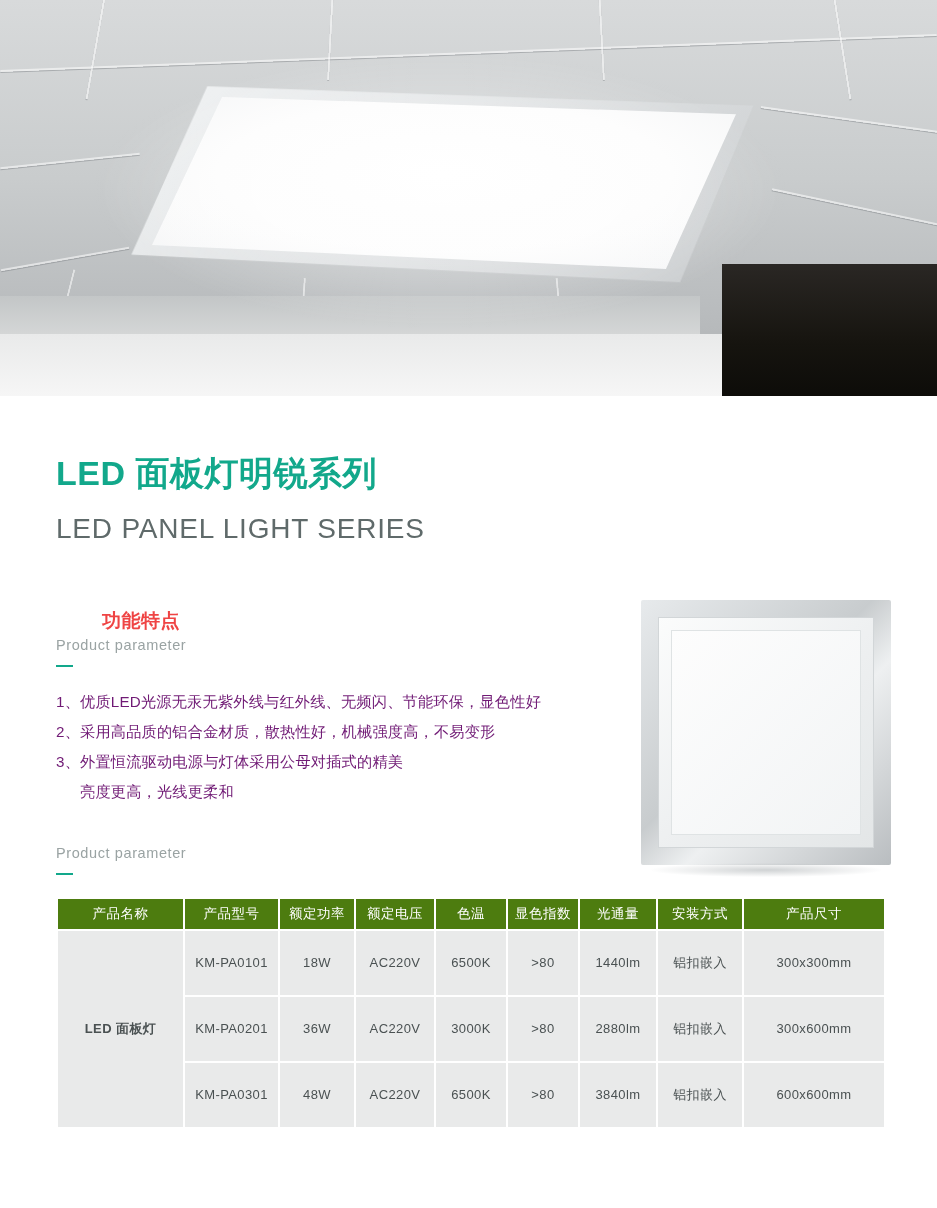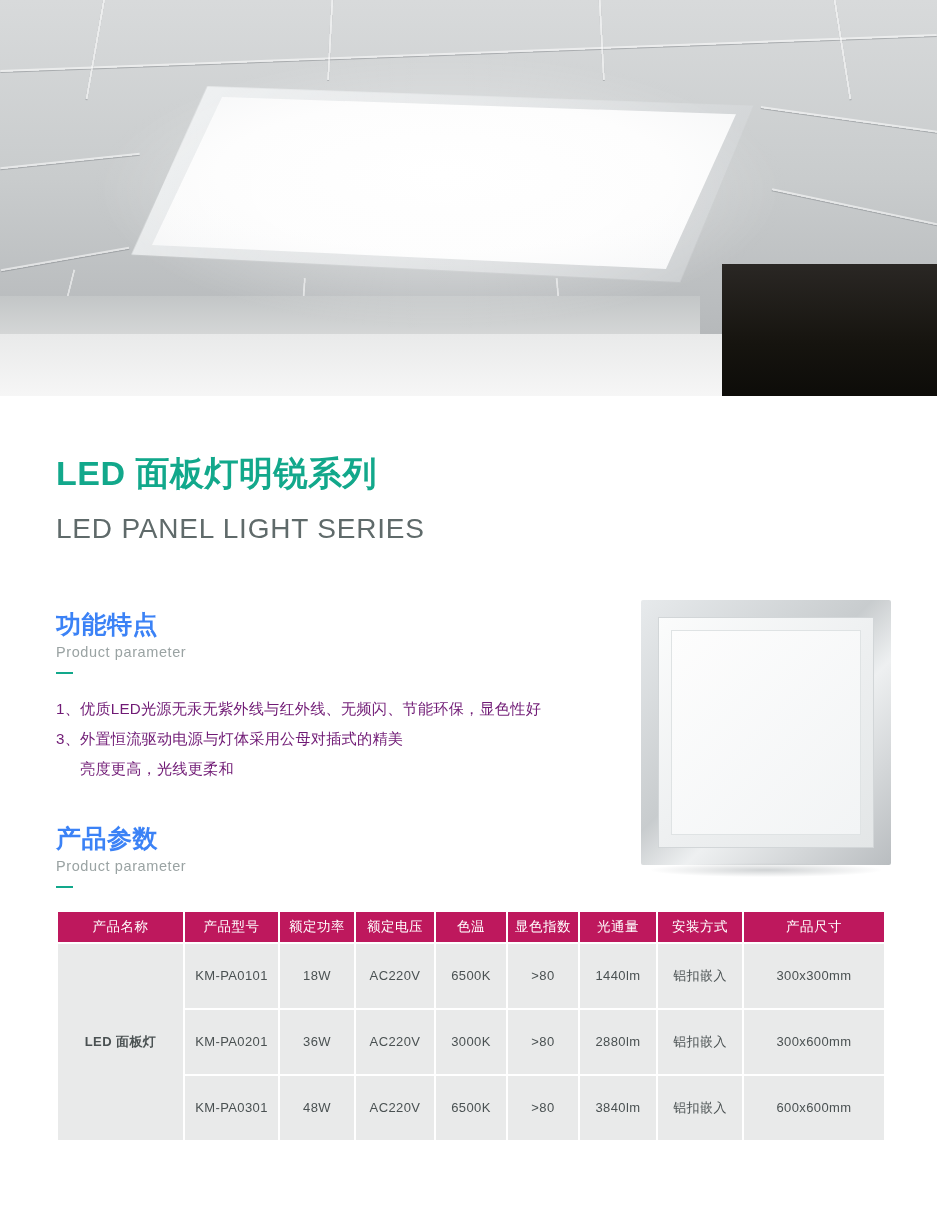--- a/index.html
+++ b/index.html
@@ -103,24 +103,25 @@
   .title-en {
     color: #5f6a6a;
     font-size: 28px;
     letter-spacing: 0.8px;
     line-height: 1.25;
     margin-top: 16px;
   }
 
   .section { margin-left: 56px; }
   .sec-h-cn {
-    color: #3b82f6;
-    font-size: 25px;
+    color: #ef4444;
+    font-size: 19px;
     font-weight: bold;
     letter-spacing: 0.5px;
+    margin-left: 46px;
   }
   .sec-h-en {
     color: #9aa3a3;
     font-size: 14.5px;
     letter-spacing: 0.6px;
     margin-top: 3px;
   }
   .sec-rule {
     width: 17px;
     height: 2px;
@@ -174,21 +175,21 @@
 
   
   .table-wrap { margin: 22px 0 0 56px; width: 824px; }
   table.spec {
     border-collapse: separate;
     border-spacing: 2px;
     width: 824px;
     table-layout: fixed;
   }
   table.spec th {
-    background: #be185d;
+    background: #4d7c0f;
     color: #ffffff;
     font-size: 13.5px;
     font-weight: normal;
     height: 30px;
     letter-spacing: 0.5px;
     text-align: center;
   }
   table.spec td {
     background: #e9eaea;
     color: #4a5152;
@@ -248,36 +249,36 @@
   <div class="title-en">LED PANEL LIGHT SERIES</div>
 </div>
 
 <div class="section" style="margin-top:62px;">
   <div class="sec-h-cn">功能特点</div>
   <div class="sec-h-en">Product parameter</div>
   <div class="sec-rule"></div>
 
   <div class="features">
     <div class="feat-line">1、优质LED光源无汞无紫外线与红外线、无频闪、节能环保，显色性好</div>
+    <div class="feat-line">2、采用高品质的铝合金材质，散热性好，机械强度高，不易变形</div>
     <div class="feat-line">3、外置恒流驱动电源与灯体采用公母对插式的精美</div>
     <div class="feat-line feat-sub">亮度更高，光线更柔和</div>
   </div>
 </div>
 
 <div class="prod-photo">
   <div class="pf-outer">
     <div class="pf-inner">
       <div class="pf-core"></div>
     </div>
   </div>
   <div class="pf-shadow"></div>
 </div>
 
 <div class="section" style="margin-top:38px;">
-  <div class="sec-h-cn">产品参数</div>
   <div class="sec-h-en">Product parameter</div>
   <div class="sec-rule"></div>
 </div>
 
 <div class="table-wrap">
   <table class="spec">
     <colgroup>
       <col class="col0">
         <col class="col1">
         <col class="col2">

